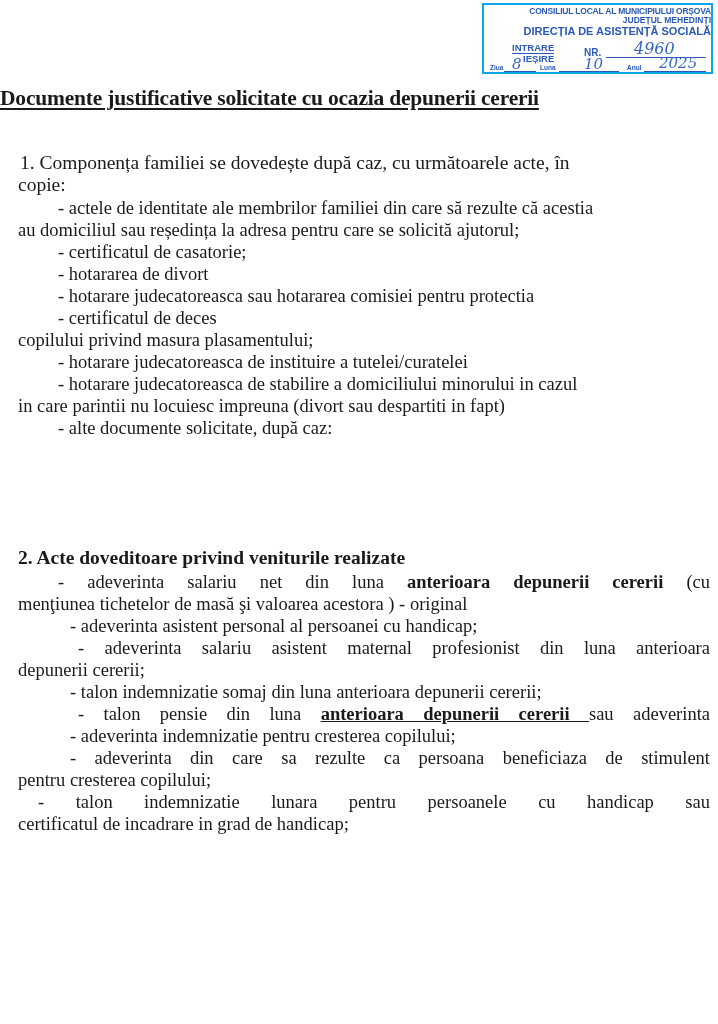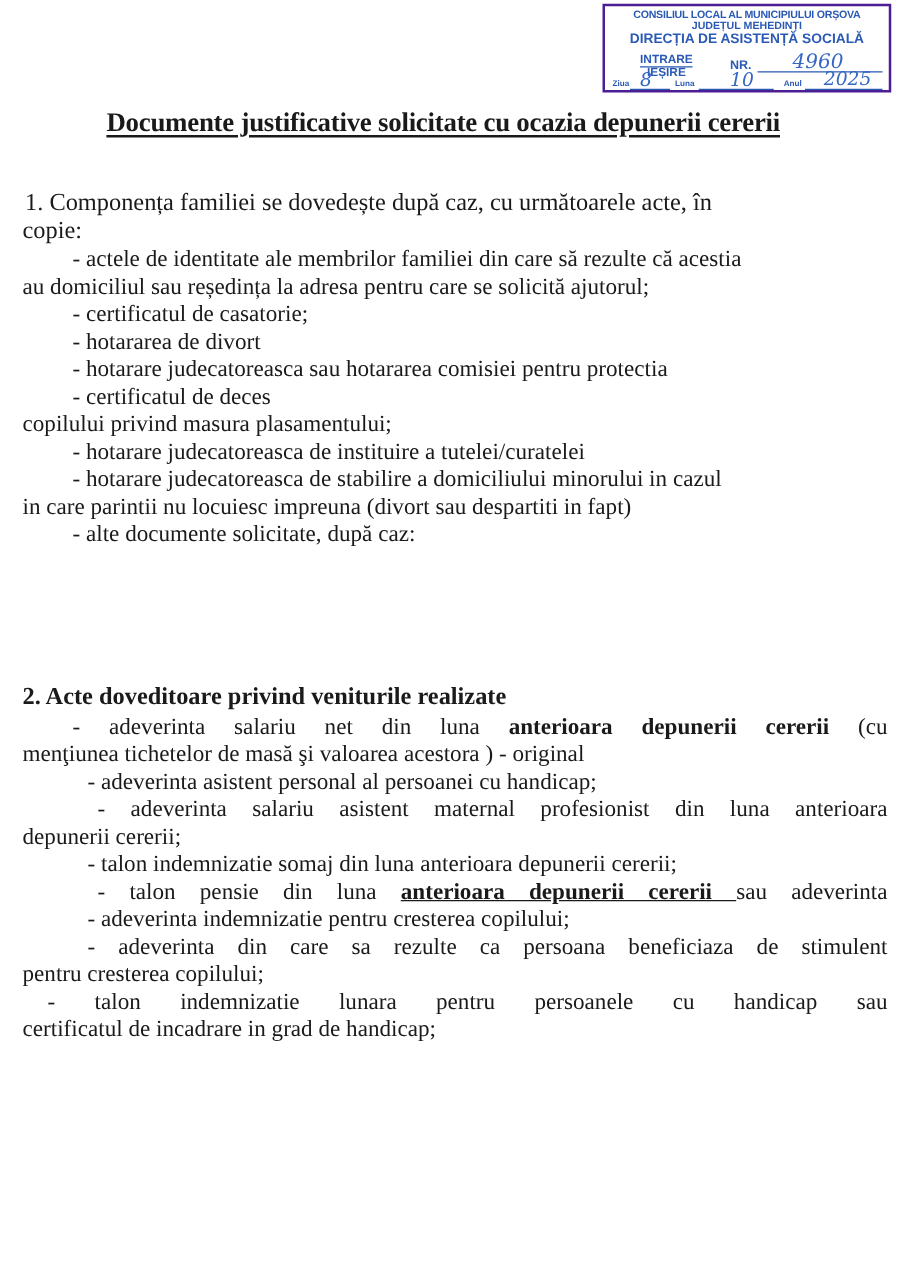--- a/index.html
+++ b/index.html
@@ -2,22 +2,22 @@
 <html><head>
 <meta charset="utf-8">
 <style>
   html, body { margin: 0; padding: 0; }
   body {
     width: 718px; height: 1024px; background: #ffffff; position: relative; overflow: hidden;
     font-family: "Liberation Serif", "DejaVu Serif", serif; color: #1a1a1a;
   }
   .stamp {
     position: absolute; left: 482px; top: 3px; width: 231px; height: 71px;
-    border: 2px solid #4c1d95; color: #2b5ab5; box-sizing: border-box;
-    font-family: "Liberation Sans", "DejaVu Sans", sans-serif; font-weight: bold; text-align: center;
+    border: 2px solid #0ea5e9; color: #2b5ab5; box-sizing: border-box;
+    font-family: "Liberation Sans", "DejaVu Sans", sans-serif; font-weight: bold; text-align: right;
   }
   .stamp .l1 { font-size: 8.5px; letter-spacing: -0.2px; margin-top: 1px; }
   .stamp .l2 { font-size: 8.5px; margin-top: -1px; }
   .stamp .l3 { font-size: 11px; margin-top: 0px; }
   .stamp .row4 { position: absolute; left: 0; top: 38px; width: 100%; height: 18px; }
   .stamp .io { position: absolute; left: 28px; top: 0; font-size: 9.5px; line-height: 9px; }
   .stamp .io .intrare { display: block; border-bottom: 1px solid #2b5ab5; padding-bottom: 1px; }
   .stamp .nr { position: absolute; left: 100px; top: 4px; font-size: 10px; }
   .stamp .nrline { position: absolute; left: 122px; top: 14px; width: 100px; border-bottom: 1px solid #2b5ab5; }
   .stamp .hw { font-family: "DejaVu Serif", serif; font-style: italic; font-weight: normal; color: #3566c4; }
@@ -27,21 +27,21 @@
   .stamp .ziline { position: absolute; left: 20px; top: 10px; width: 32px; border-bottom: 1px solid #2b5ab5; }
   .stamp .zival { position: absolute; left: 28px; top: -6px; font-size: 15px; }
   .stamp .luna { position: absolute; left: 56px; top: 3px; }
   .stamp .lunaline { position: absolute; left: 75px; top: 10px; width: 60px; border-bottom: 1px solid #2b5ab5; }
   .stamp .lunaval { position: absolute; left: 100px; top: -6px; font-size: 15px; }
   .stamp .anul { position: absolute; left: 143px; top: 3px; }
   .stamp .anulline { position: absolute; left: 160px; top: 10px; width: 62px; border-bottom: 1px solid #2b5ab5; }
   .stamp .anulval { position: absolute; left: 175px; top: -7px; font-size: 15px; }
 
   .title {
-    position: absolute; left: 0; top: 86px; width: 624px; text-align: right;
+    position: absolute; left: 0; top: 86px; width: 624px; text-align: left;
     font-size: 21.5px; font-weight: bold; text-decoration: underline; text-underline-offset: 3px; letter-spacing: -0.2px;
   }
   .h1 { position: absolute; left: 18px; top: 152px; width: 690px; font-size: 19.5px; font-weight: normal; line-height: 22px; }
   .p { position: absolute; left: 18px; width: 692px; font-size: 18.5px; line-height: 22px; }
   .ind { padding-left: 40px; }
   .ind2 { padding-left: 52px; }
   .ind3 { padding-left: 60px; }
   .ind4 { padding-left: 20px; }
   .just { text-align: justify; text-align-last: justify; }
   .b { font-weight: bold; }

